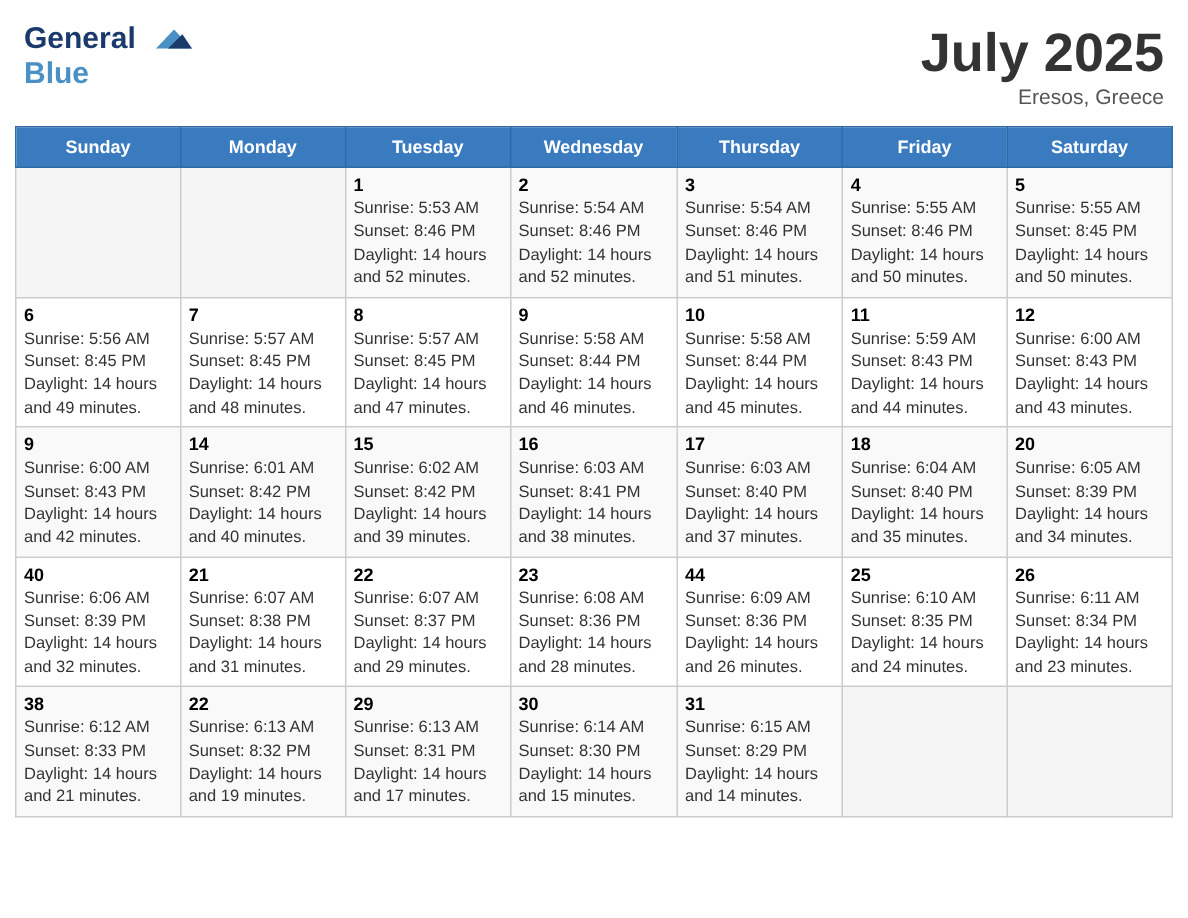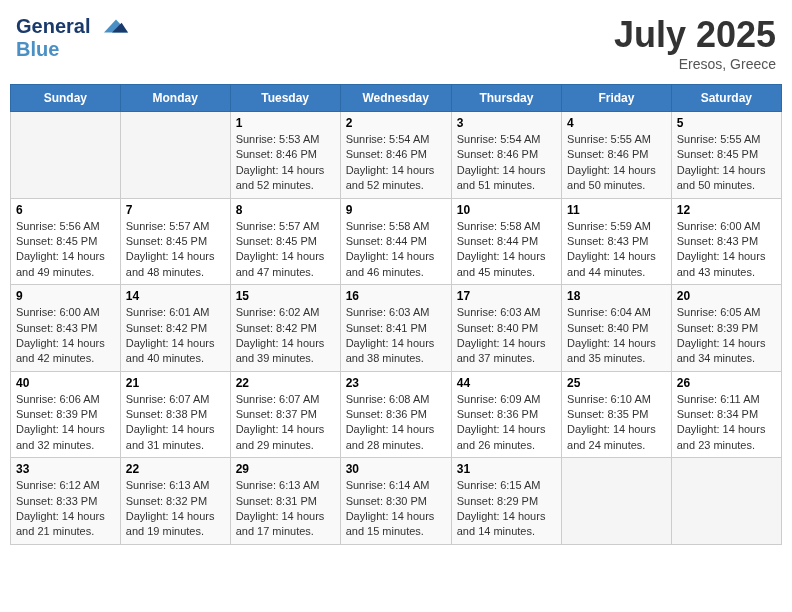--- a/index.html
+++ b/index.html
@@ -230,21 +230,21 @@
           <span class="day-num">25</span>
           <div class="day-info">Sunrise: 6:10 AM<br>Sunset: 8:35 PM<br>Daylight: 14 hours and 24 minutes.</div>
         </td>
         <td>
           <span class="day-num">26</span>
           <div class="day-info">Sunrise: 6:11 AM<br>Sunset: 8:34 PM<br>Daylight: 14 hours and 23 minutes.</div>
         </td>
       </tr>
       <tr>
         <td>
-          <span class="day-num">33</span>
+          <span class="day-num">38</span>
           <div class="day-info">Sunrise: 6:12 AM<br>Sunset: 8:33 PM<br>Daylight: 14 hours and 21 minutes.</div>
         </td>
         <td>
           <span class="day-num">22</span>
           <div class="day-info">Sunrise: 6:13 AM<br>Sunset: 8:32 PM<br>Daylight: 14 hours and 19 minutes.</div>
         </td>
         <td>
           <span class="day-num">29</span>
           <div class="day-info">Sunrise: 6:13 AM<br>Sunset: 8:31 PM<br>Daylight: 14 hours and 17 minutes.</div>
         </td>

